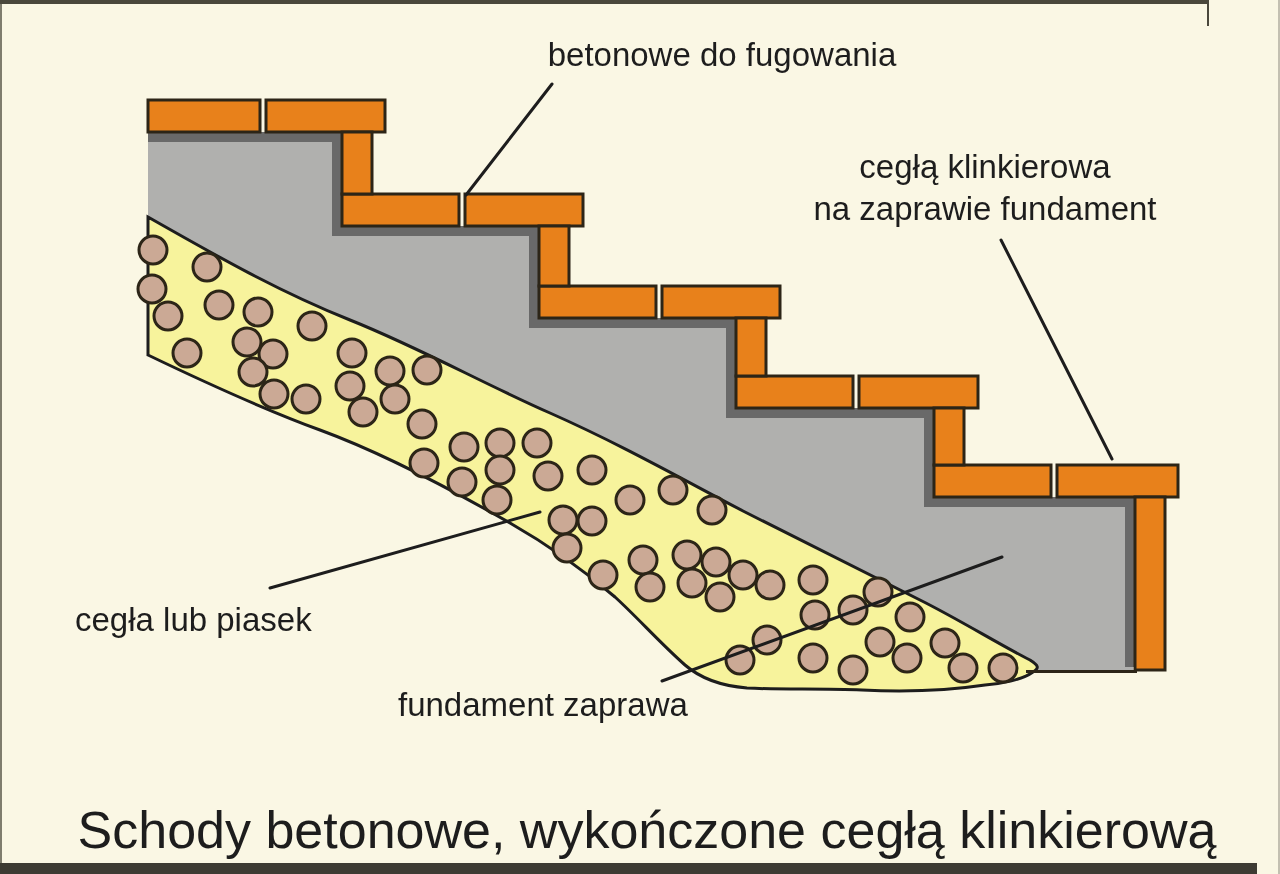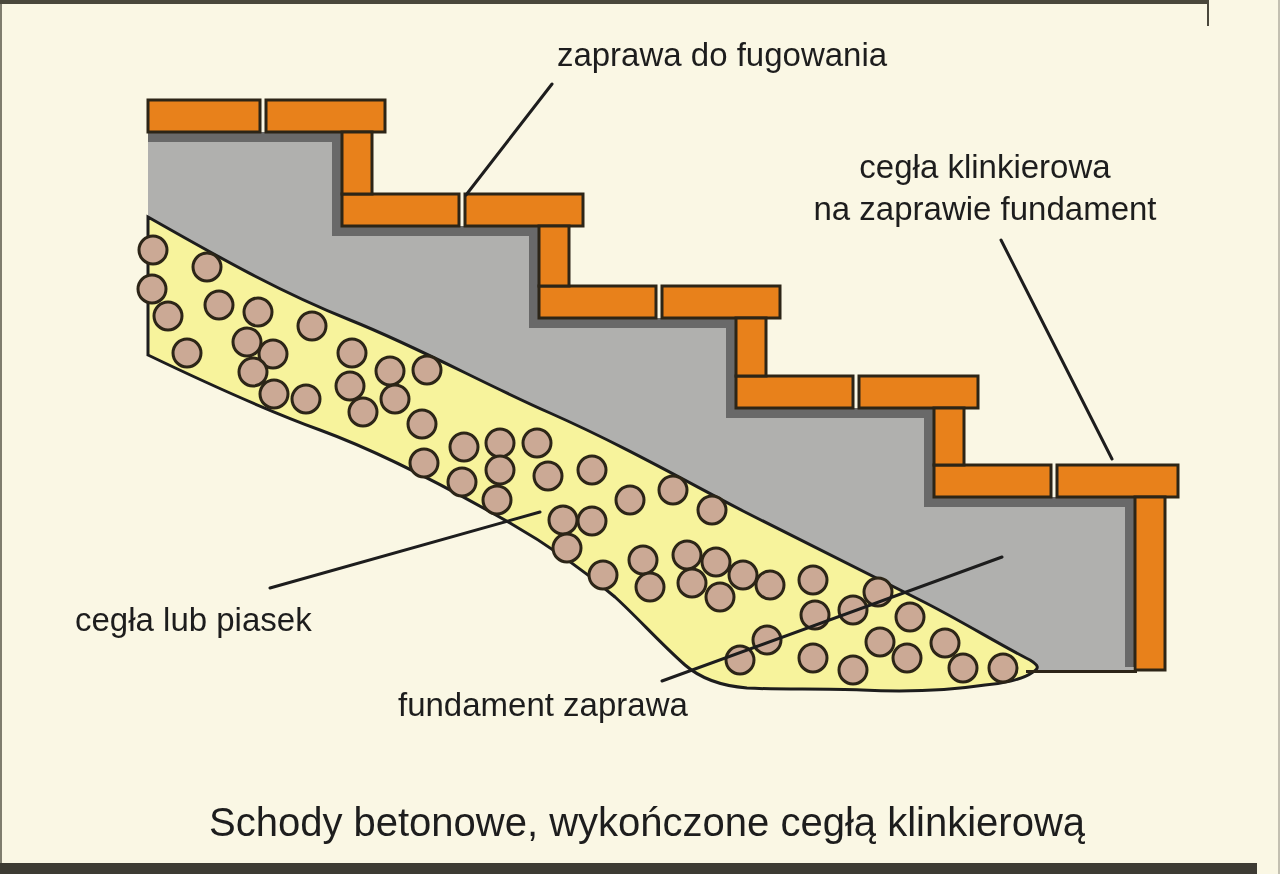--- a/index.html
+++ b/index.html
@@ -30,21 +30,21 @@
     color:var(--outline,#1d1d1d);
     font-size:33px;
     line-height:42px;
     white-space:nowrap;
   }
   .centered{transform:translateX(-50%);text-align:center;}
   #caption{
     position:absolute;
     left:647px;top:800px;
     transform:translateX(-50%);
-    font-size:40px;
+    font-size:52px;
     color:var(--outline,#1d1d1d);
     white-space:nowrap;
   }
 
   
   .frame{position:absolute;background:var(--frame,#4a483c);}
   #frame-top{left:0;top:0;width:1208px;height:4px;}
   #frame-top-tick{left:1207px;top:0;width:2px;height:26px;}
   #frame-left{left:0;top:0;width:2px;height:866px;opacity:.7;}
   #frame-bottom{left:0;top:863px;width:1257px;height:11px;background:#3d3b33;}
@@ -157,24 +157,24 @@
     <rect class="brick" x="736" y="318" width="30" height="58"></rect>
     <rect class="brick" x="934" y="408" width="30" height="57"></rect>
     <rect class="brick" x="1135" y="497" width="30" height="173"></rect>
 
     <line class="leader" x1="552" y1="84" x2="466" y2="195"></line>
     <line class="leader" x1="1001" y1="240" x2="1112" y2="459"></line>
     <line class="leader" x1="270" y1="588" x2="540" y2="512"></line>
     <line class="leader" x1="662" y1="681" x2="1002" y2="557"></line>
   </svg>
 
-  <div class="diagram-label centered" style="left:722px;top:34px;">zaprawa do fugowania</div>
+  <div class="diagram-label centered" style="left:722px;top:34px;">betonowe do fugowania</div>
 
   <div class="diagram-label centered" style="left:985px;top:146px;">
-    <div>cegła klinkierowa</div>
+    <div>cegłą klinkierowa</div>
     <div>na zaprawie fundament</div>
   </div>
 
   <div class="diagram-label" style="left:75px;top:599px;">cegła lub piasek</div>
 
   <div class="diagram-label" style="left:398px;top:684px;">fundament zaprawa</div>
 
   <div id="caption">Schody betonowe, wykończone cegłą klinkierową</div>
 
   <div class="frame" id="frame-top"></div>

